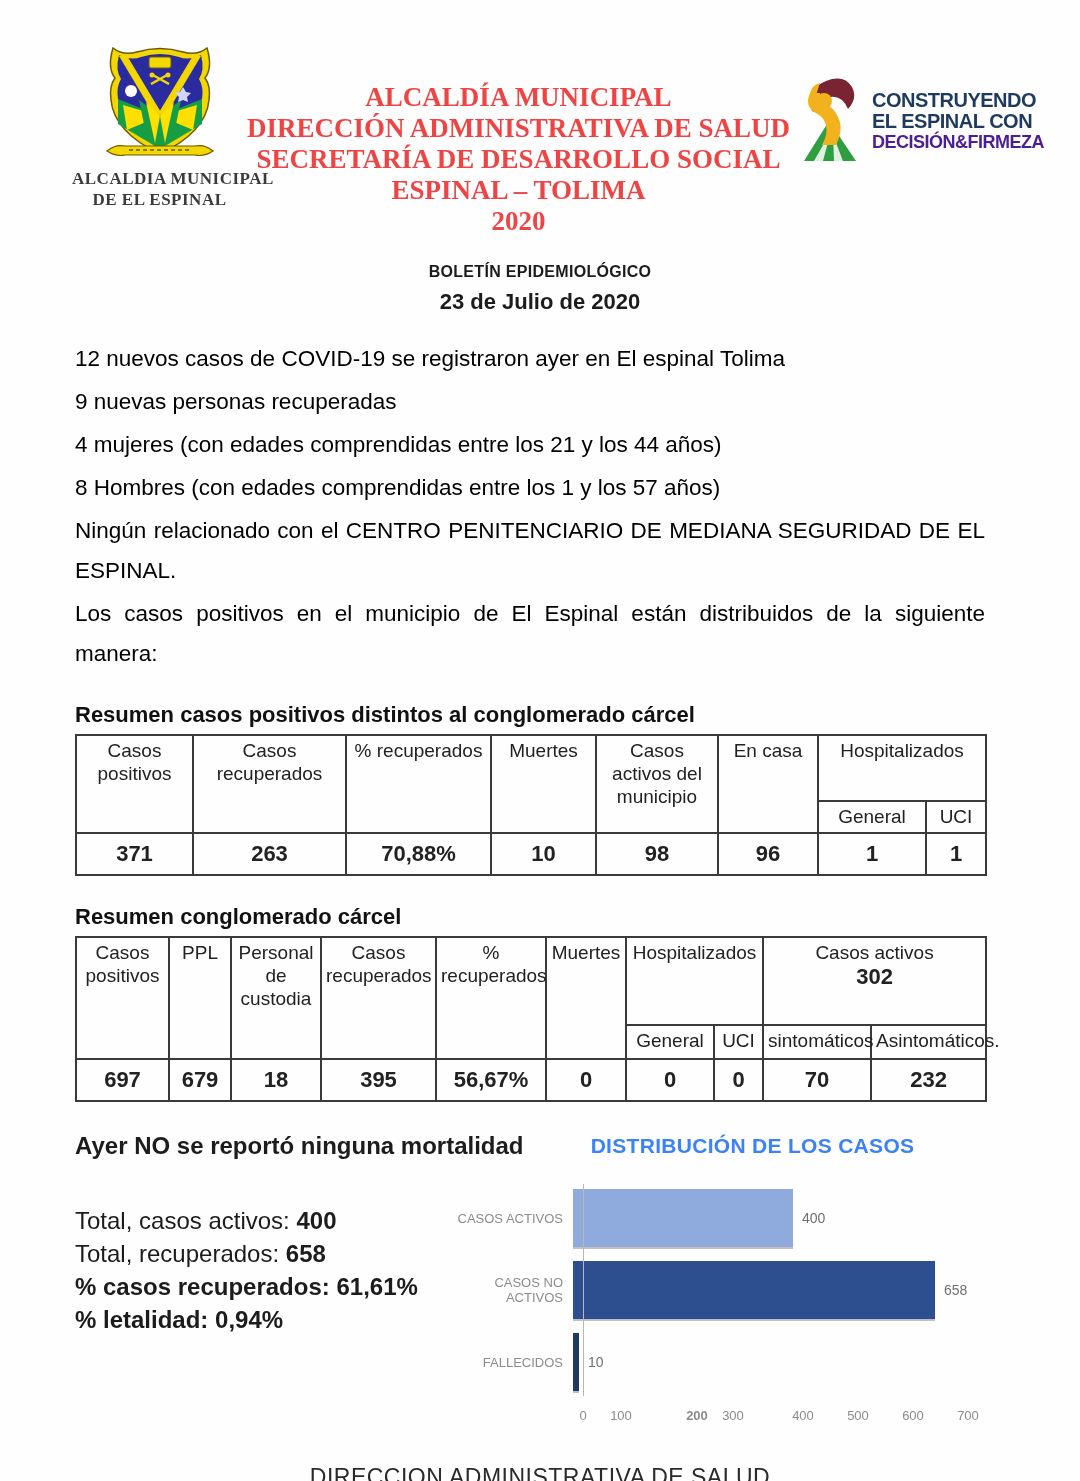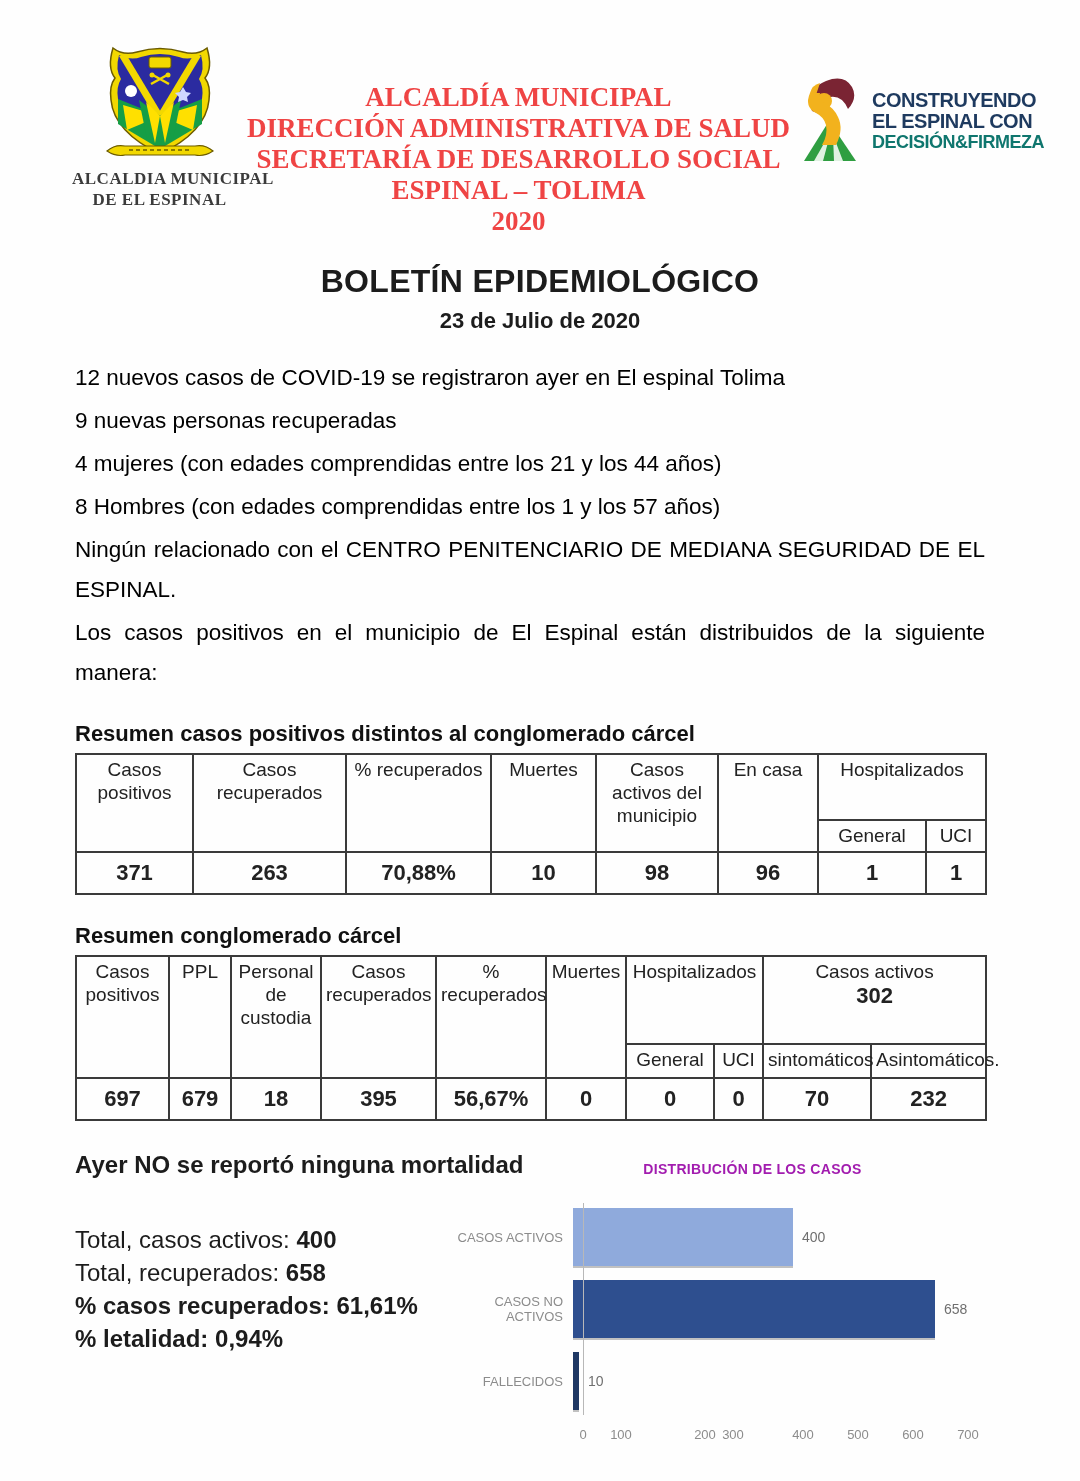--- a/index.html
+++ b/index.html
@@ -21,25 +21,25 @@
   }
   .title-block {
     flex: 1; text-align: center; margin-top: 40px;
     font-family: "Liberation Serif", serif; font-weight: bold;
     font-size: 27px; line-height: 31px; color: #ef4444;
   }
   .logo-right { width: 270px; flex-shrink: 0; display: flex; align-items: center; margin-top: 35px; }
   .logo-right svg { flex-shrink: 0; }
   .logo-right-text { line-height: 21px; margin-left: 4px; }
   .lr1, .lr2 { font-weight: bold; font-size: 20px; color: #1e3a5f; letter-spacing: -0.5px; }
-  .lr3 { font-weight: bold; font-size: 18px; color: #0f766e; letter-spacing: -0.5px; }
+  .lr3 { font-weight: bold; font-size: 18px; color: #4c1d95; letter-spacing: -0.5px; }
 
   
   .bulletin { text-align: center; margin-top: 26px; }
-  .bulletin-title { font-weight: bold; font-size: 32px; letter-spacing: 0.3px; }
+  .bulletin-title { font-weight: bold; font-size: 16px; letter-spacing: 0.3px; }
   .bulletin-date { font-weight: bold; font-size: 22px; margin-top: 8px; }
 
   
   .body-text { margin: 24px 95px 0 75px; }
   .body-text p { font-size: 22.5px; line-height: 40px; text-align: justify; margin-bottom: 3px; color: #000000; }
 
   
   .section-heading { margin: 28px 95px 0 75px; font-weight: bold; font-size: 22px; color: #111; }
   table.data { border-collapse: collapse; table-layout: fixed; width: 910px; margin: 6px 0 0 75px; }
   table.data td { border: 2px solid #3a3a3a; text-align: center; vertical-align: top; padding: 3px 4px; font-size: 19px; line-height: 23px; color: #222; }
@@ -50,21 +50,21 @@
   
   .bottom { display: flex; margin: 30px 20px 0 75px; position: relative; }
   .left-stats { width: 370px; flex-shrink: 0; }
   .mortality { font-weight: bold; font-size: 24px; white-space: nowrap; }
   .stats-list { margin-top: 44px; }
   .stat-line { font-size: 24px; line-height: 33px; white-space: nowrap; }
   .stat-line .v { font-weight: bold; }
   .stat-line.all-bold { font-weight: bold; }
 
   .chart { flex: 1; position: relative; padding-top: 2px; }
-  .chart-title { text-align: center; color: #a21caf; font-weight: bold; font-size: 14px; letter-spacing: 0.3px; margin-bottom: 24px; margin-top: 8px; }
+  .chart-title { text-align: center; color: #3b82f6; font-weight: bold; font-size: 21px; letter-spacing: 0.3px; margin-bottom: 24px; }
   .chart-body { position: relative; }
   .chart-axis-line { position: absolute; left: 138px; top: 2px; bottom: 2px; width: 1px; background: #b8b8b8; }
   .chart-row { display: flex; align-items: center; padding: 7px 0; }
   .chart-cat { width: 128px; padding-right: 10px; text-align: right; color: #8c8c8c; font-size: 13px; flex-shrink: 0; }
   .chart-bar { height: 58px; box-shadow: 0 2px 0 rgba(120,120,120,0.45); }
   .chart-val { margin-left: 9px; color: #6f6f6f; font-size: 14px; }
   .chart-axis { position: relative; margin-left: 138px; height: 22px; margin-top: 10px; }
   .chart-tick { position: absolute; width: 40px; margin-left: -20px; text-align: center; color: #8c8c8c; font-size: 13px; }
 
   
@@ -284,21 +284,21 @@
           </div>
           <div class="chart-row">
             <span class="chart-cat">FALLECIDOS</span>
             <div class="chart-bar" style="width: 6px; background: rgb(31, 56, 100);"></div>
             <span class="chart-val">10</span>
           </div>
         </div>
       <div class="chart-axis" id="chart-axis">
           <span class="chart-tick" style="left: 0px;">0</span>
           <span class="chart-tick" style="left: 38px;">100</span>
-          <span class="chart-tick" style="left: 122px;">200</span>
+          <span class="chart-tick" style="left: 114px; font-weight: bold;">200</span>
           <span class="chart-tick" style="left: 150px;">300</span>
           <span class="chart-tick" style="left: 220px;">400</span>
           <span class="chart-tick" style="left: 275px;">500</span>
           <span class="chart-tick" style="left: 330px;">600</span>
           <span class="chart-tick" style="left: 385px;">700</span>
         </div>
     </div>
   </div>
 
   <div class="footer">

